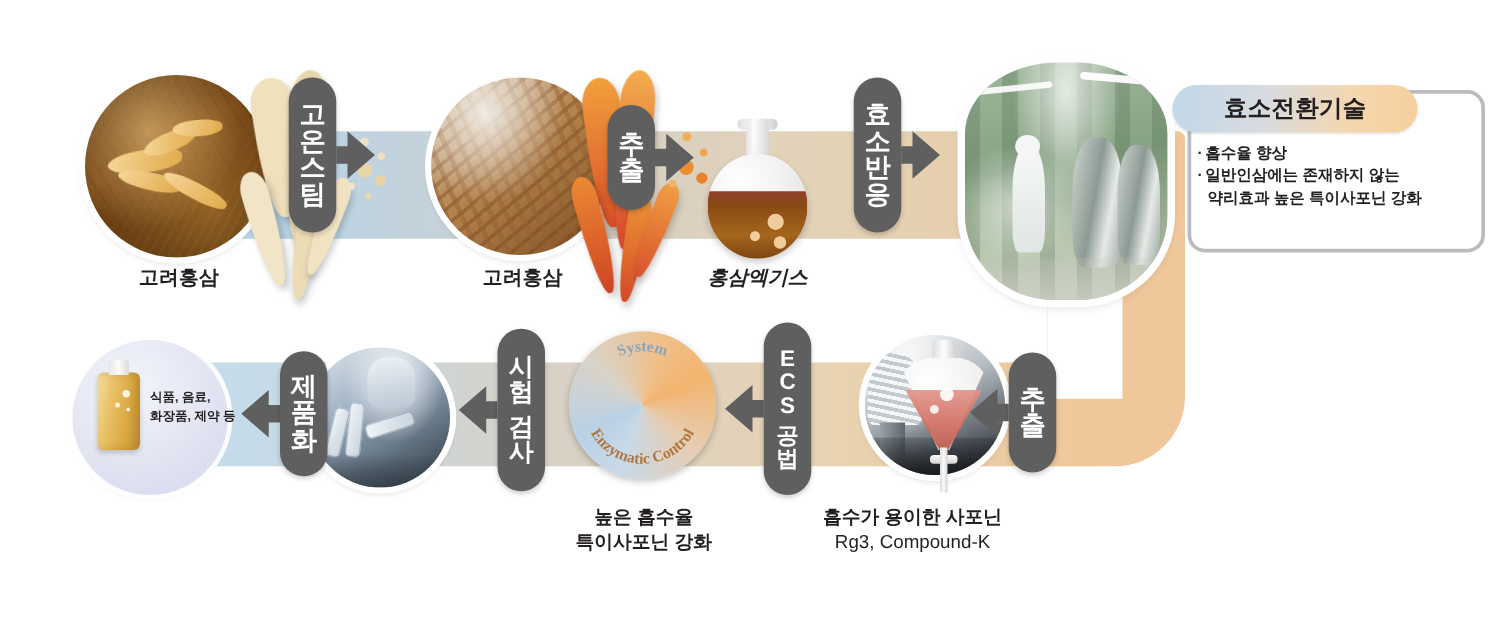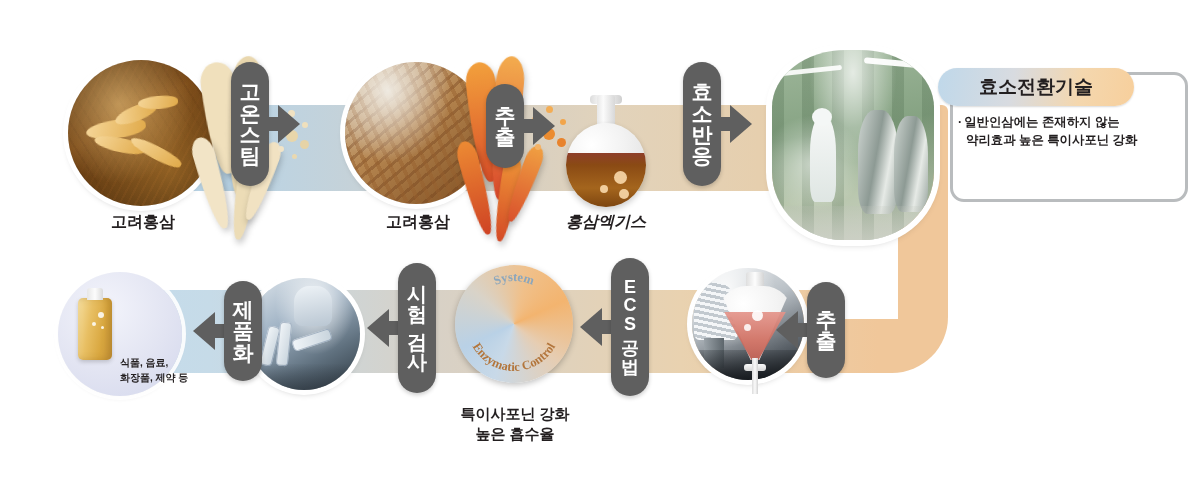--- a/index.html
+++ b/index.html
@@ -273,21 +273,21 @@
 
   
   .cap {
     position: absolute; z-index: 9;
     color: #231f20; font-weight: bold;
     text-align: center; white-space: nowrap;
     font-family: "Liberation Sans", "DejaVu Sans", sans-serif;
   }
   .cap-lg { font-size: 16px; }
   .cap-md { font-size: 15px; line-height: 1.3; }
-  .cap-sm { font-size: 10px; line-height: 1.45; text-align: left; margin-top: 44px; }
+  .cap-sm { font-size: 10px; line-height: 1.45; text-align: left; }
 
   
   #callout {
     position: absolute; left: 950px; top: 72px; width: 238px; height: 130px; z-index: 12;
   }
   #callout .frame {
     position: absolute; inset: 0;
     border: 3px solid #b9bcbe;
     border-radius: 14px;
     background: #ffffff;
@@ -423,20 +423,23 @@
   </div>
 
   <div class="cap cap-lg" style="left:98px;top:212px;width:90px;">고려홍삼</div>
   <div class="cap cap-lg" style="left:373px;top:212px;width:90px;">고려홍삼</div>
   <div class="cap cap-lg" style="left:551px;top:212px;width:110px;font-style:italic;">홍삼엑기스</div>
 
   <div id="callout">
     <div class="frame"></div>
     <div class="title">효소전환기술</div>
     <ul>
+      <li>
+        <span class="bullet">·</span><span>흡수율 향상</span>
+      </li>
       <li>
         <span class="bullet">·</span><span>일반인삼에는 존재하지 않는</span>
         <span class="cont">약리효과 높은 특이사포닌 강화</span>
       </li>
     </ul>
   </div>
 
   <div class="node" id="node-product"></div>
   <div id="bottle">
     <div class="cap"></div>
@@ -537,17 +540,21 @@
       <div class="arrowhead arrow-left"></div>
       <div class="arrow-stub"></div>
     </div>
     <div class="pill" style="width:38px;height:96px;font-size:21px;">
       <span>추</span>
       <span>출</span>
     </div>
   </div>
 
   <div class="cap cap-md" style="left:439px;top:404px;width:152px;">
+    <span style="display:block;">높은 흡수율</span>
     <span style="display:block;">특이사포닌 강화</span>
-    <span style="display:block;">높은 흡수율</span>
+  </div>
+  <div class="cap cap-md" style="left:636px;top:404px;width:188px;">
+    <span style="display:block;">흡수가 용이한 사포닌</span>
+    <span style="display:block;font-weight:normal;">Rg3, Compound-K</span>
   </div>
 
 </div>
 
 </body></html>

